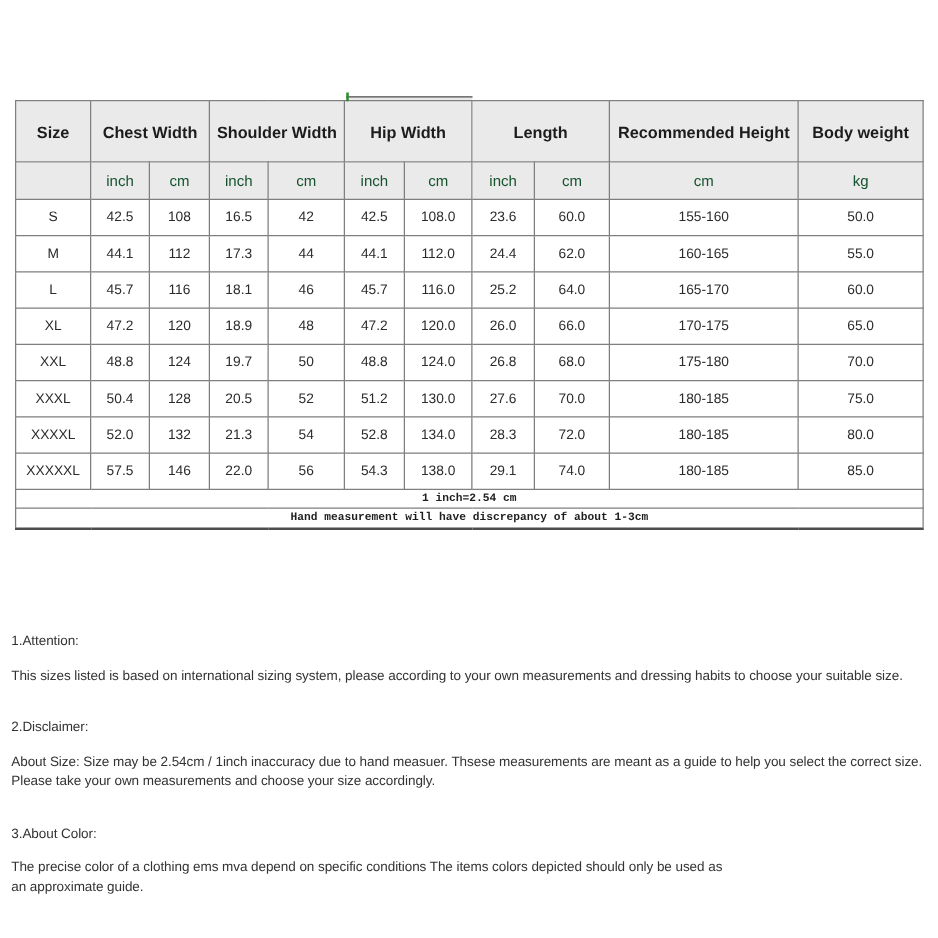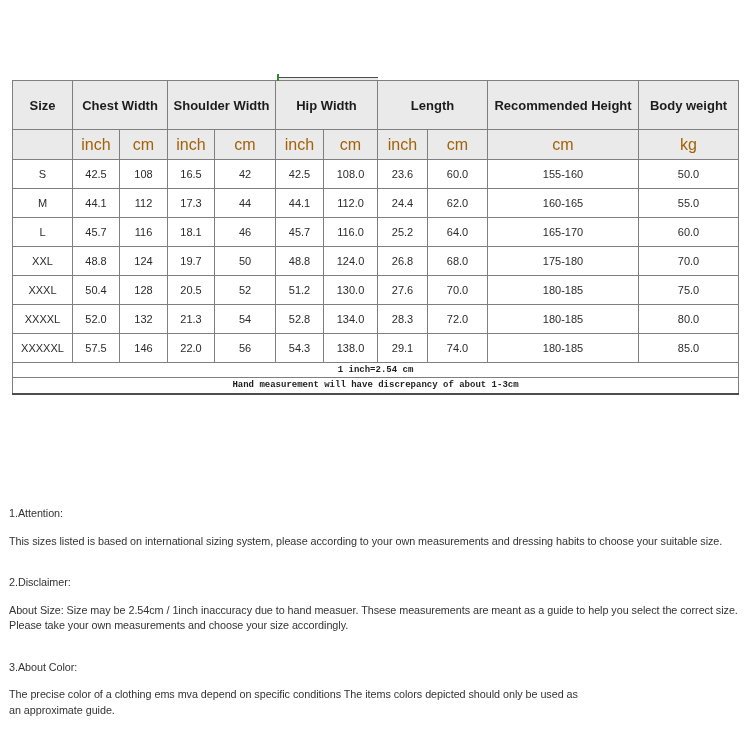--- a/index.html
+++ b/index.html
@@ -28,21 +28,21 @@
     overflow:hidden;white-space:nowrap;
   }
   tr.group-row{height:49px;}
   tr.group-row th{
     background:var(--header-bg);
     font-size:13px;font-weight:bold;color:var(--text-dark);
   }
   tr.unit-row{height:30px;}
   tr.unit-row th{
     background:var(--header-bg);
-    font-size:16px;font-weight:normal;color:#a16207;
+    font-size:12px;font-weight:normal;color:#14532d;
   }
   tr.data-row{height:29px;}
   tr.data-row td{font-size:11px;color:#2b2b2b;background:#ffffff;}
   tr.foot-row td{
     background:#ffffff;
     font-family:"Liberation Mono",monospace;
     font-weight:bold;font-size:9px;color:#1e1e1e;
     text-align:center;
   }
   tr.foot-row.first{height:15px;}
@@ -146,20 +146,33 @@
           <td>18.1</td>
           <td>46</td>
           <td>45.7</td>
           <td>116.0</td>
           <td>25.2</td>
           <td>64.0</td>
           <td>165-170</td>
           <td>60.0</td>
         </tr>
         <tr class="data-row">
+          <td>XL</td>
+          <td>47.2</td>
+          <td>120</td>
+          <td>18.9</td>
+          <td>48</td>
+          <td>47.2</td>
+          <td>120.0</td>
+          <td>26.0</td>
+          <td>66.0</td>
+          <td>170-175</td>
+          <td>65.0</td>
+        </tr>
+        <tr class="data-row">
           <td>XXL</td>
           <td>48.8</td>
           <td>124</td>
           <td>19.7</td>
           <td>50</td>
           <td>48.8</td>
           <td>124.0</td>
           <td>26.8</td>
           <td>68.0</td>
           <td>175-180</td>

